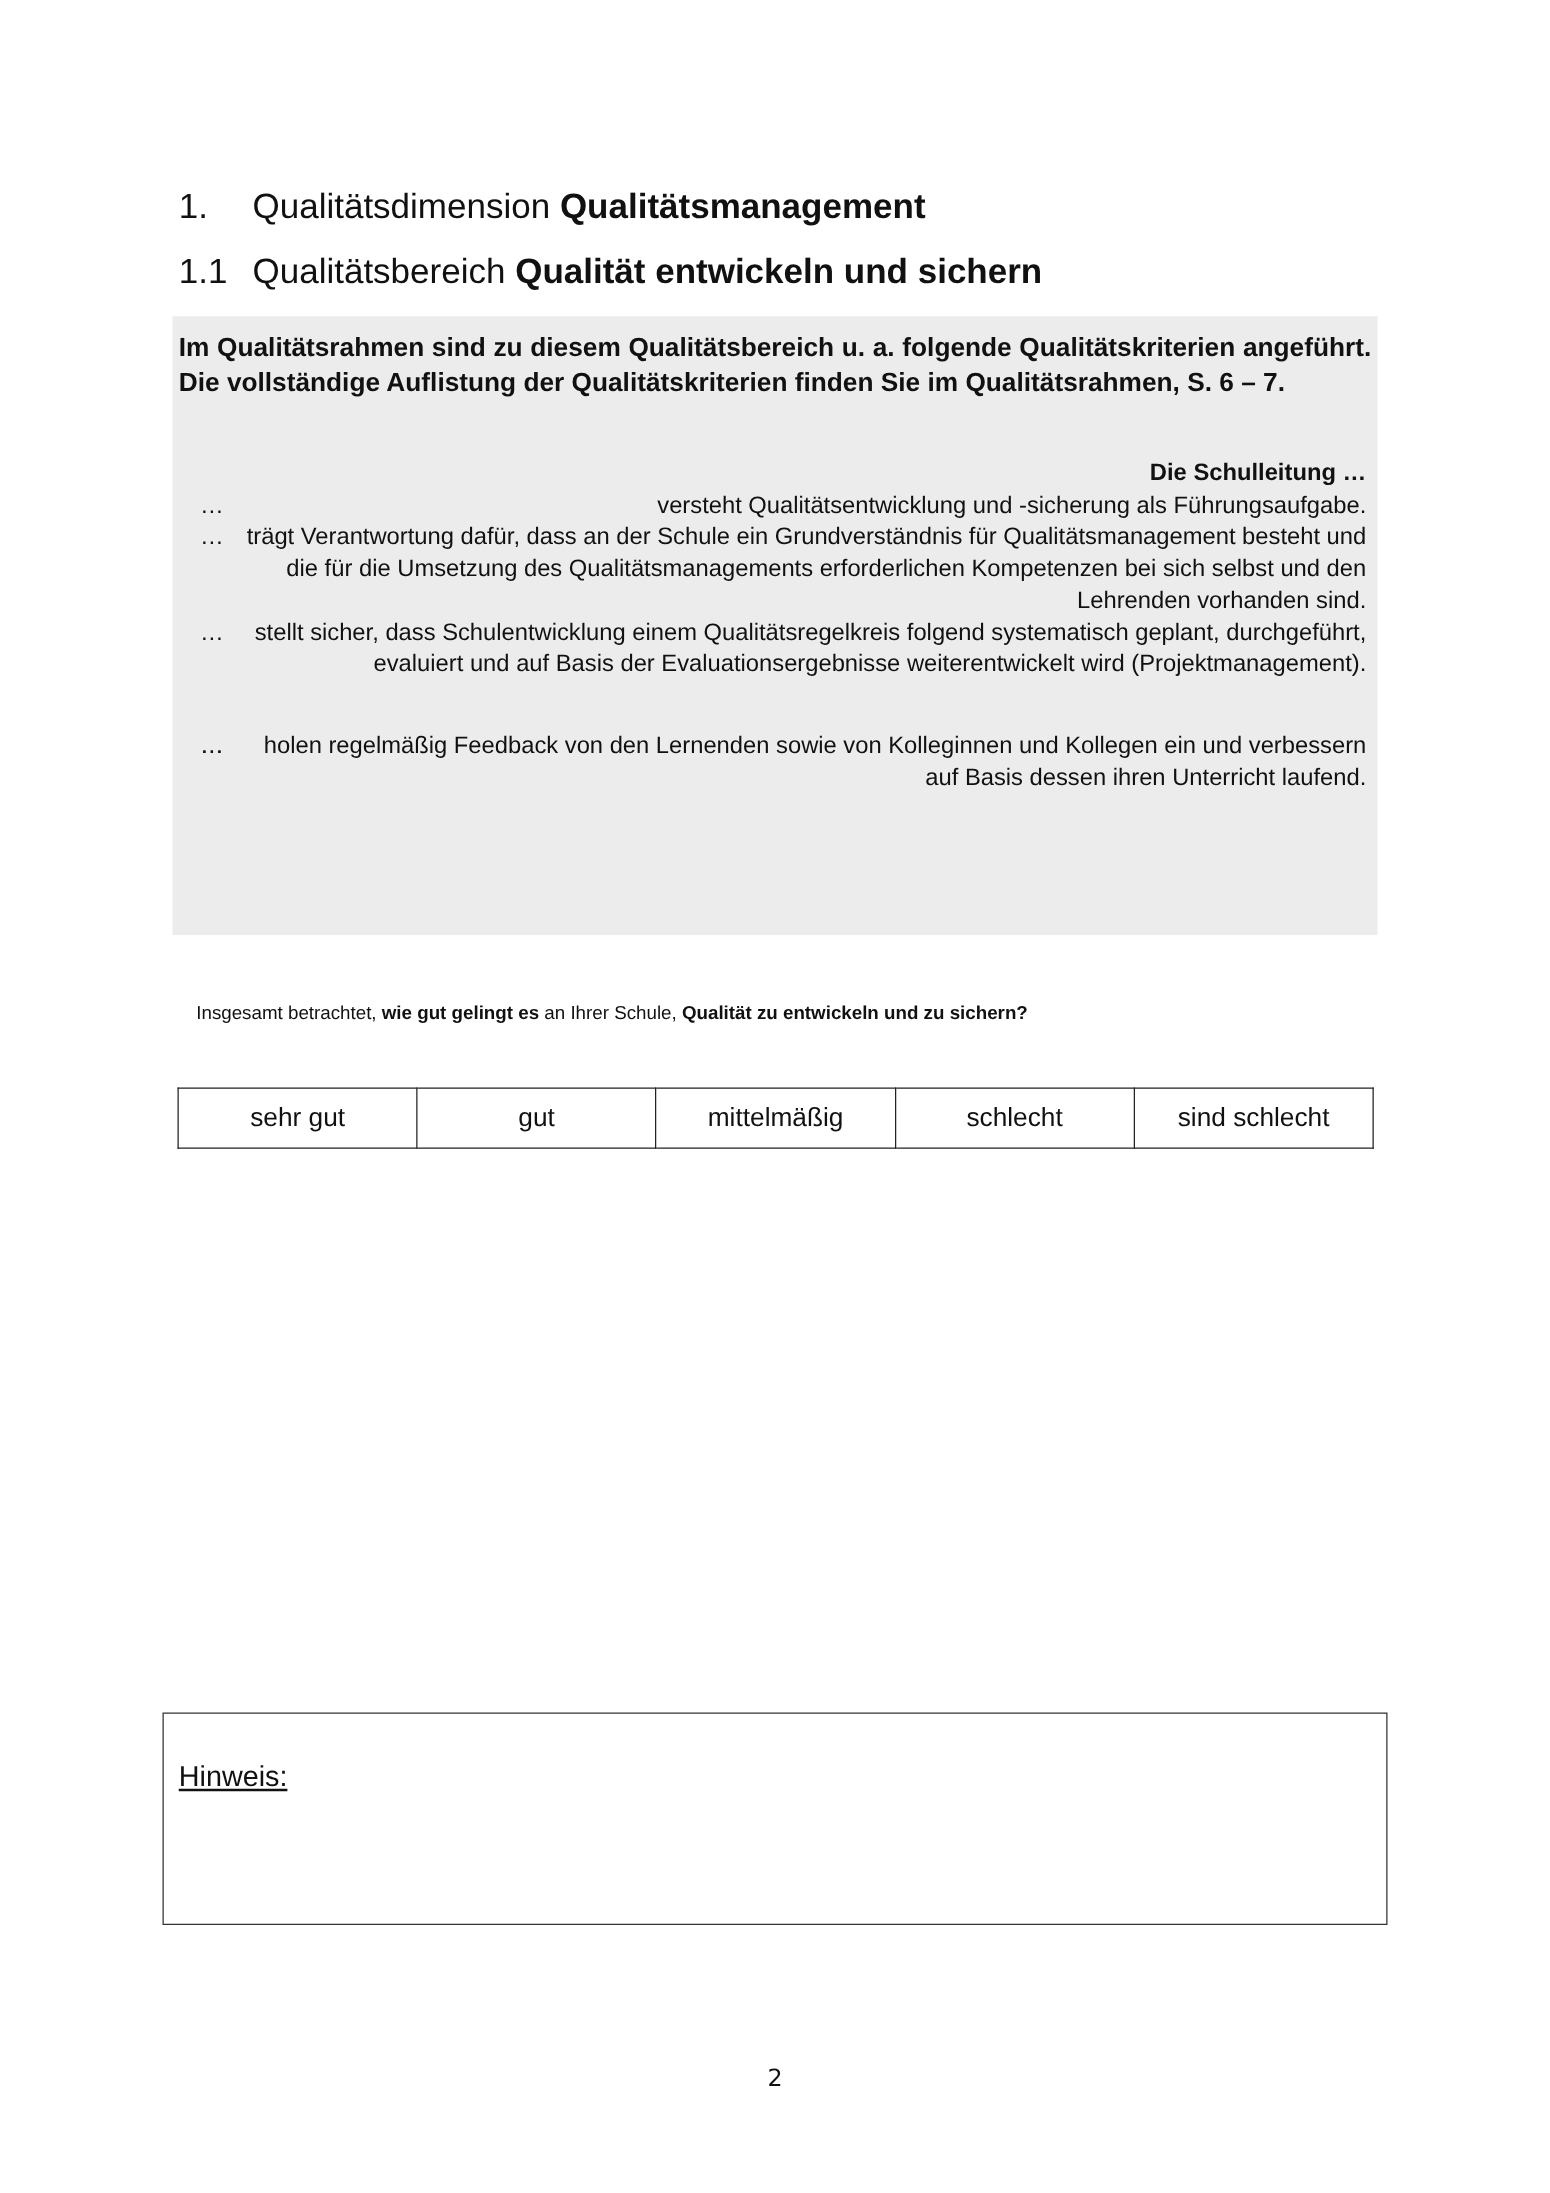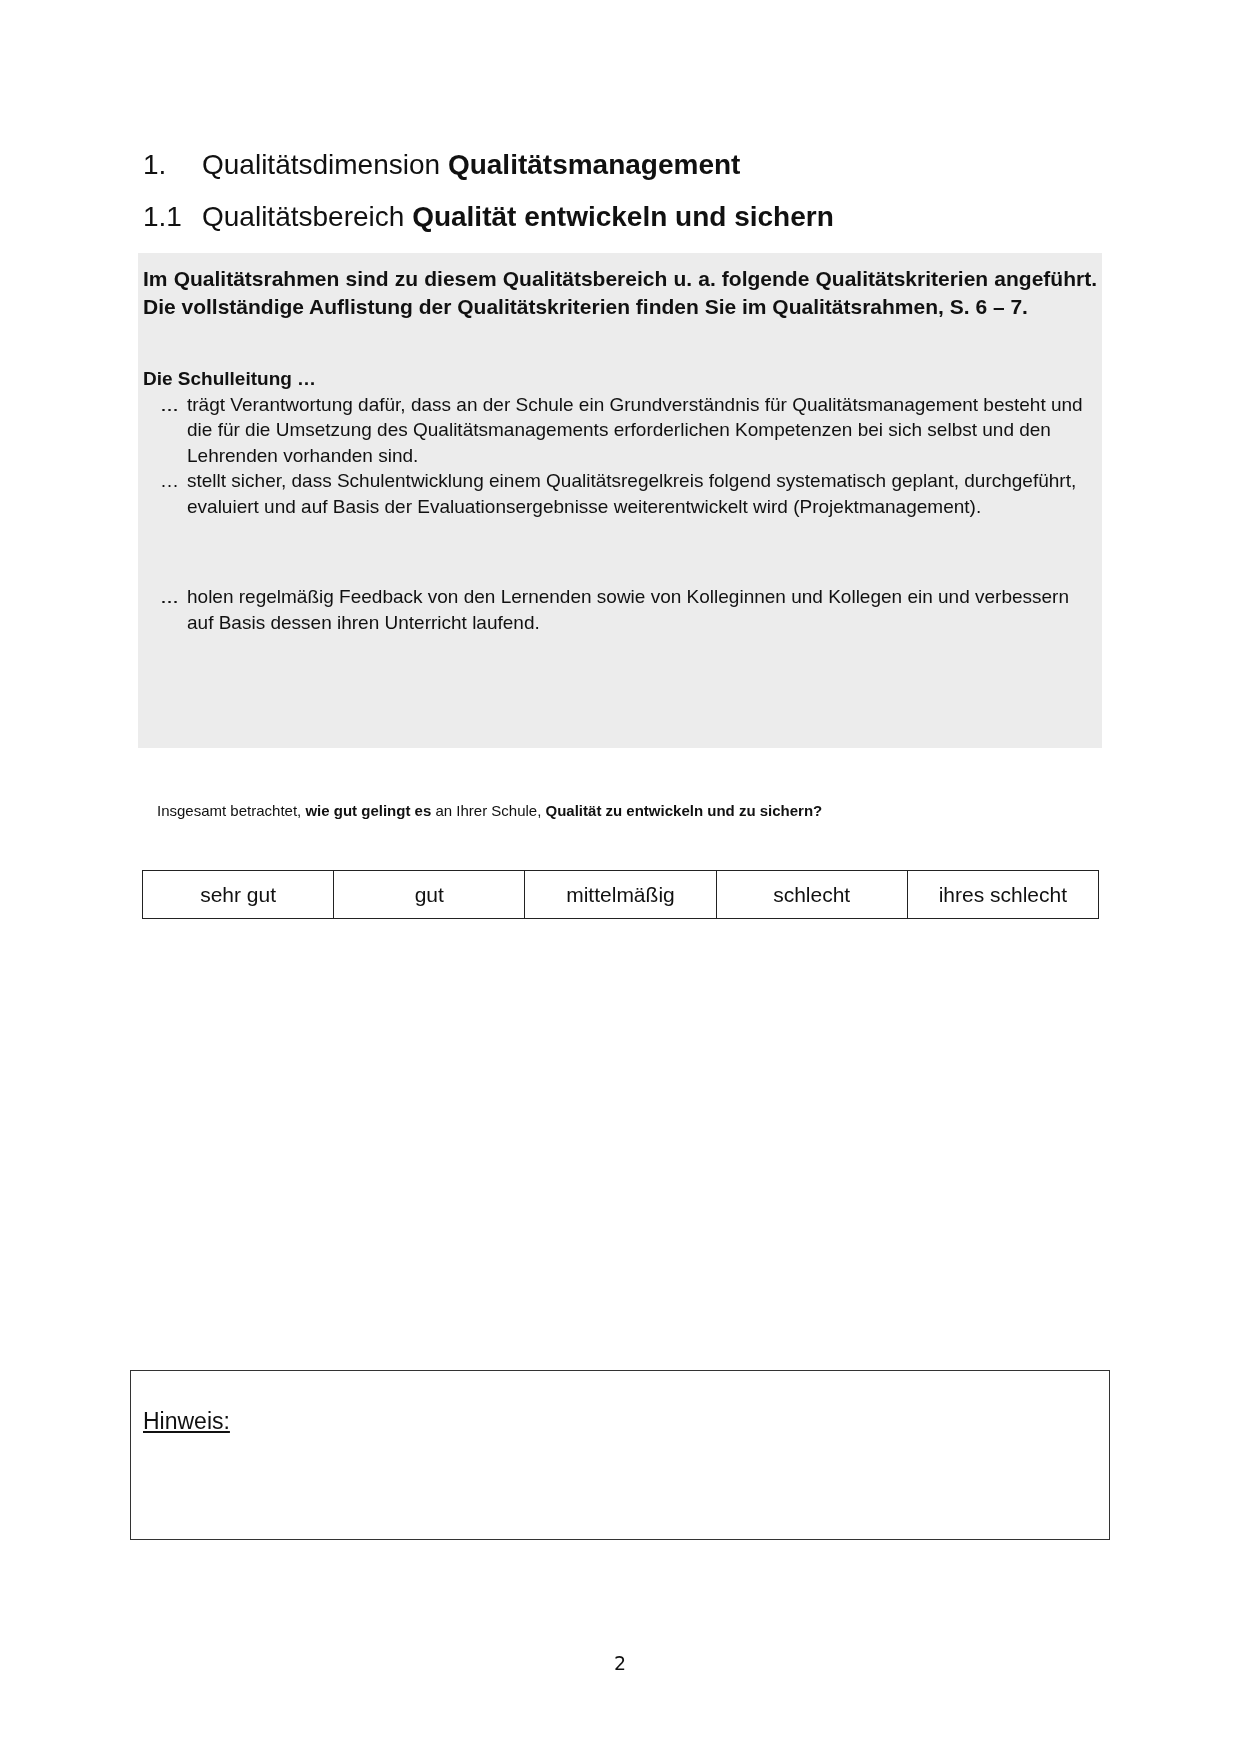--- a/index.html
+++ b/index.html
@@ -7,21 +7,21 @@
          font-family: "Liberation Sans", sans-serif; color: #111; }
   .abs { position: absolute; }
   .h1 { left: 143px; top: 148px; font-size: 28px; line-height: 34px; white-space: nowrap; }
   .h2 { left: 143px; top: 200px; font-size: 28px; line-height: 34px; white-space: nowrap; }
   .num { display: inline-block; width: 59px; }
   b, .bold { font-weight: bold; }
 
   .gray { left: 138px; top: 253px; width: 964px; height: 495px; background: #ececec; }
   .intro { left: 143px; top: 265px; width: 954px; font-size: 21px; line-height: 28px; text-align: justify; text-align-last: left; }
   .intro p { margin: 0; font-weight: bold; }
-  .grp { position: absolute; left: 143px; width: 950px; font-size: 19px; line-height: 25.5px; }
+  .grp { position: absolute; left: 143px; width: 950px; font-size: 19px; line-height: 25.5px; text-align: right; }
   .grp .ghead { font-weight: bold; font-size: 19px; }
   .item { position: relative; padding-left: 44px; }
   .item .dots { position: absolute; left: 17px; top: 0; }
   .q { left: 157px; top: 796px; width: 955px; font-size: 15px; line-height: 29px; text-align: justify; text-align-last: left; }
   table.rating { position: absolute; left: 142px; top: 870px; width: 957px; height: 49px;
                  border-collapse: collapse; table-layout: fixed; font-size: 21px; }
   table.rating td { border: 1.5px solid #222; text-align: center; vertical-align: middle; padding: 0; }
   .note { left: 130px; top: 1370px; width: 978px; height: 168px; border: 1.5px solid #333; }
   .note .title { position: absolute; left: 12px; top: 37px; font-size: 23px; text-decoration: underline; text-align: right; }
   .note .body { position: absolute; left: 12px; top: 81px; width: 954px; font-size: 23px; line-height: 31px; text-align: justify; text-align-last: left; }
@@ -41,20 +41,21 @@
 <div class="abs gray"></div>
 
 <div class="abs intro">
   <p><span>Im Qualitätsrahmen sind zu diesem Qualitätsbereich u. a. folgende Qualitätskriterien angeführt.</span> <span>Die vollständige Auflistung der Qualitätskriterien finden Sie im Qualitätsrahmen,</span> <span>S. 6 – 7.</span></p>
 </div>
 
 <div class="grp" style="top:366px;">
   <div class="ghead">Die Schulleitung …</div>
   <div class="item">
     <span class="dots">…</span>
+    <span>versteht Qualitätsentwicklung und -sicherung als Führungsaufgabe.</span>
   </div>
   <div class="item">
     <span class="dots">…</span>
     <span>trägt Verantwortung dafür, dass an der Schule ein Grundverständnis für Qualitätsmanagement besteht und die für die Umsetzung des Qualitätsmanagements erforderlichen Kompetenzen bei sich selbst und den Lehrenden vorhanden sind.</span>
   </div>
   <div class="item">
     <span class="dots">…</span>
     <span>stellt sicher, dass Schulentwicklung einem Qualitätsregelkreis folgend systematisch geplant, durchgeführt, evaluiert und auf Basis der Evaluationsergebnisse weiterentwickelt wird (Projektmanagement).</span>
   </div>
 </div>
@@ -76,21 +77,21 @@
   <b>Qualität zu entwickeln und zu sichern?</b>
 </div>
 
 <table class="rating">
   <tbody>
       <tr>
     <td>sehr gut</td>
     <td>gut</td>
     <td>mittelmäßig</td>
     <td>schlecht</td>
-    <td>ihres schlecht</td>
+    <td>sind schlecht</td>
   </tr>
 </tbody>
   </table>
 
 <div class="abs note">
   <div class="title">Hinweis:</div>
 </div>
 
 <div class="abs pagenum">2</div>
 

